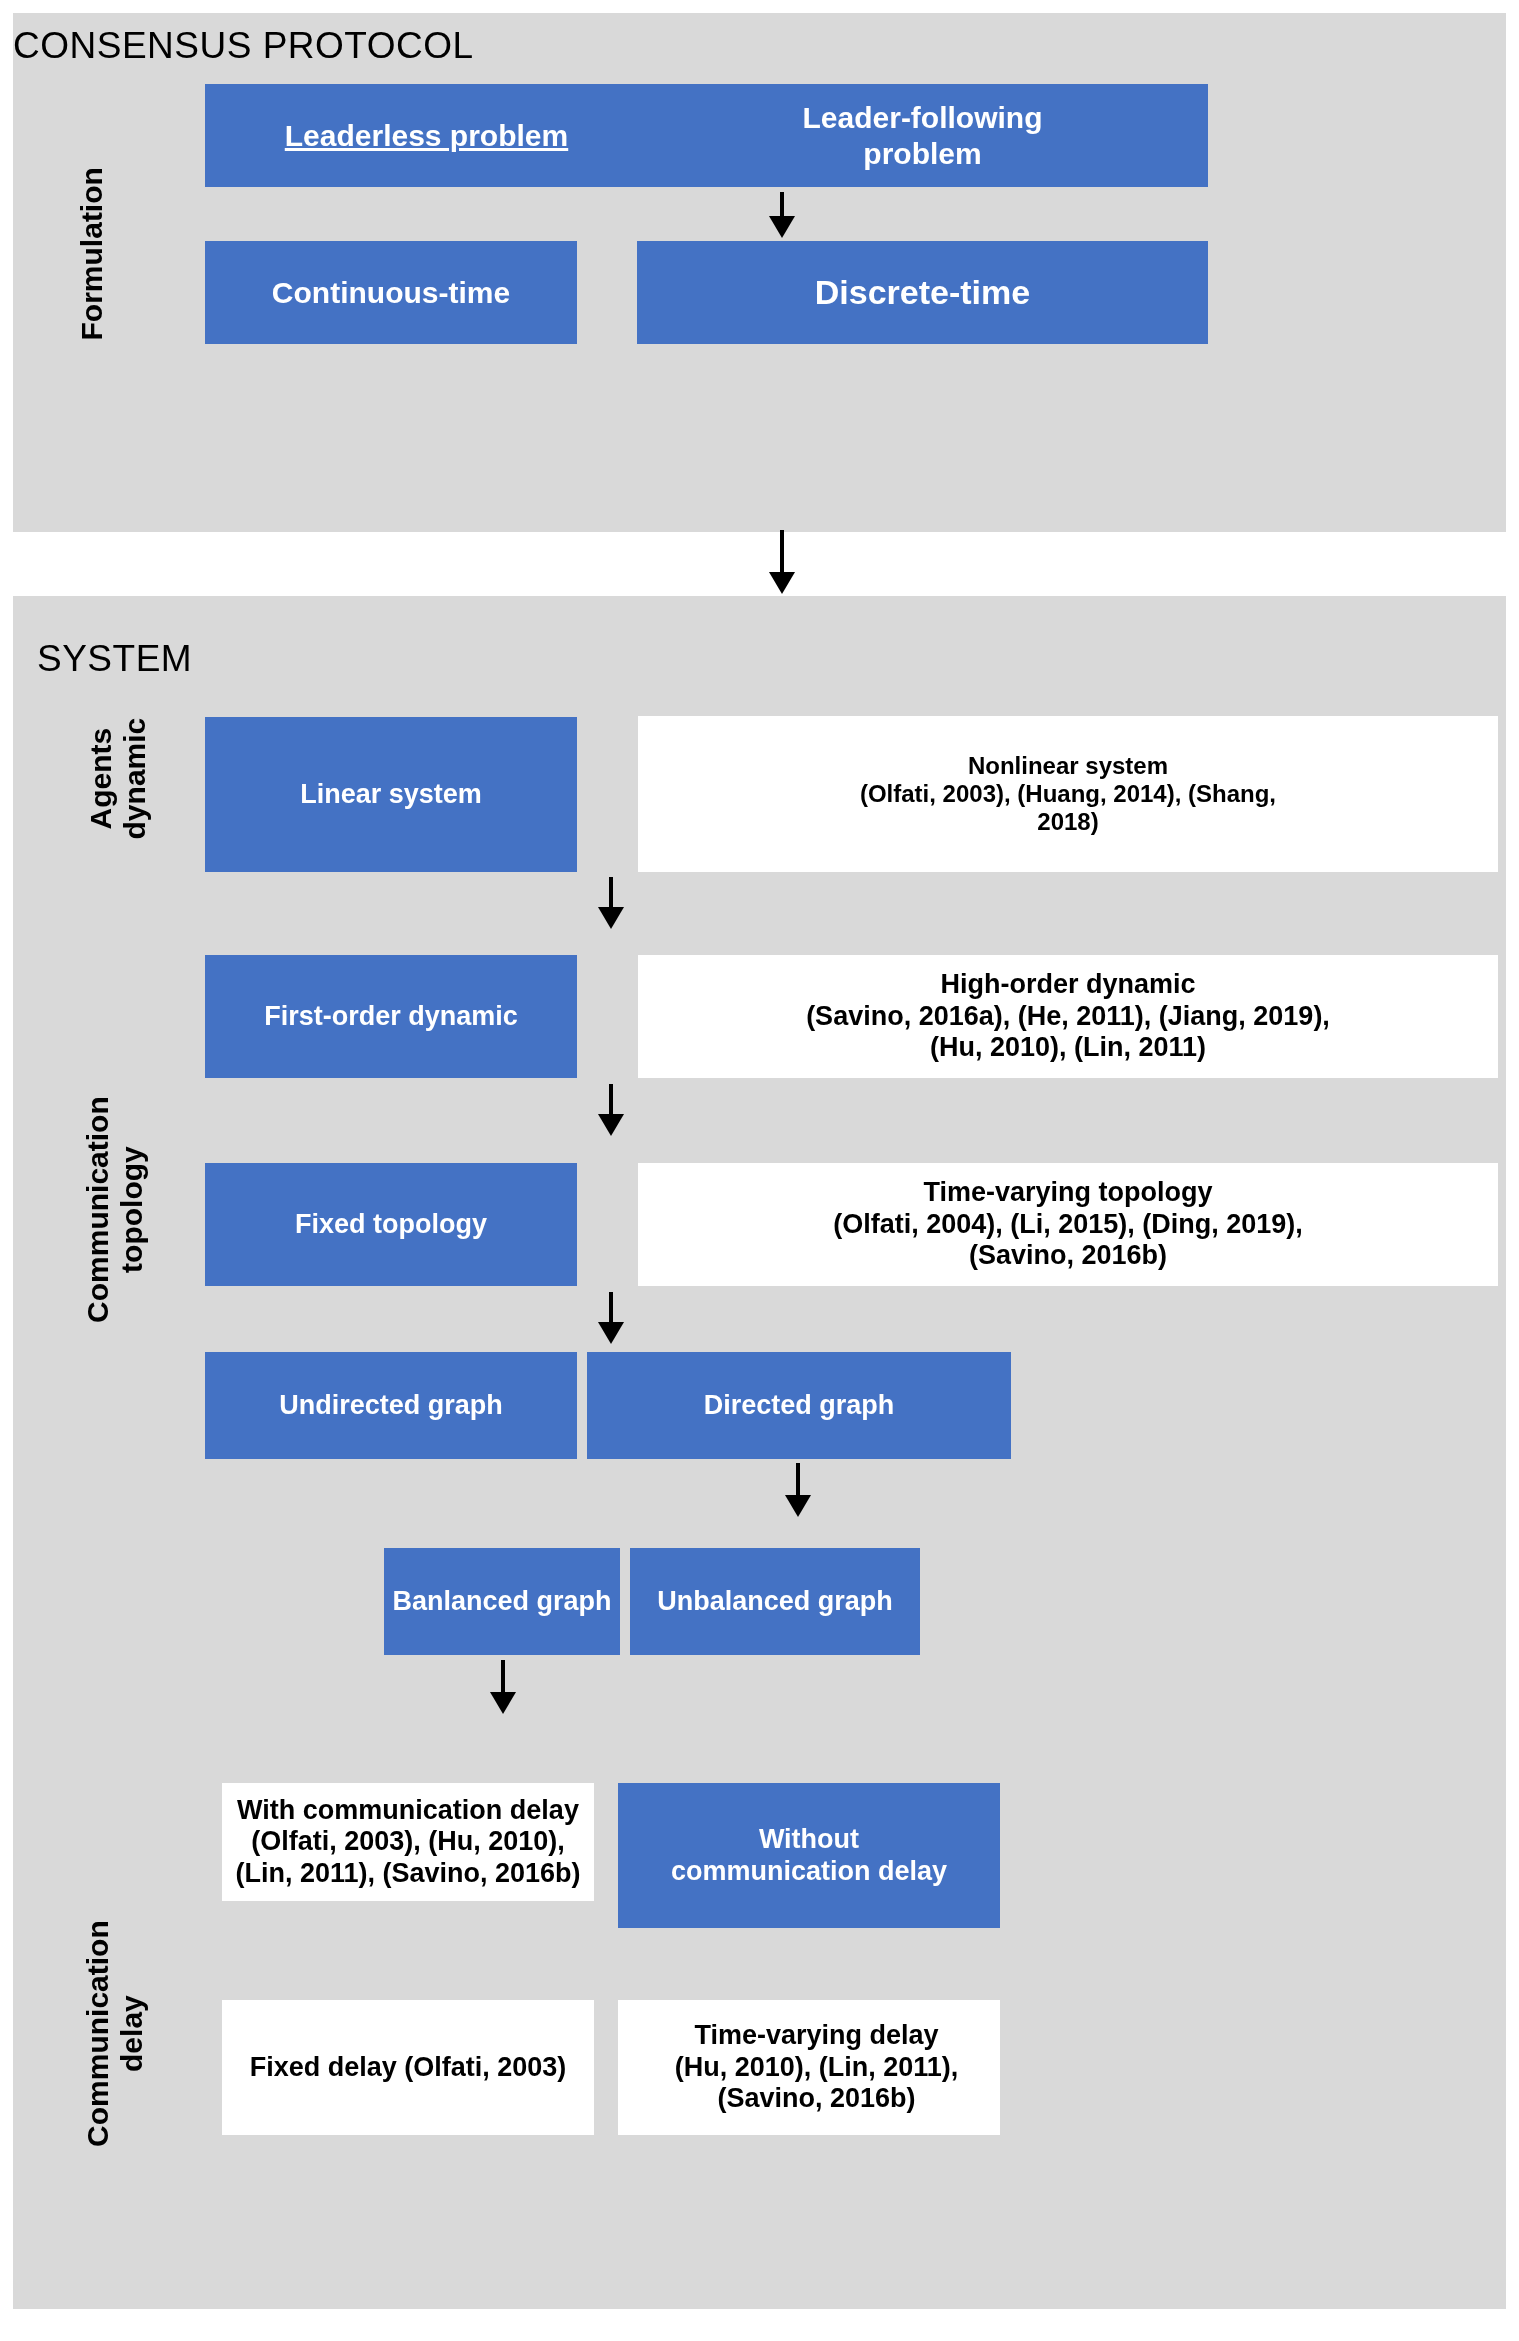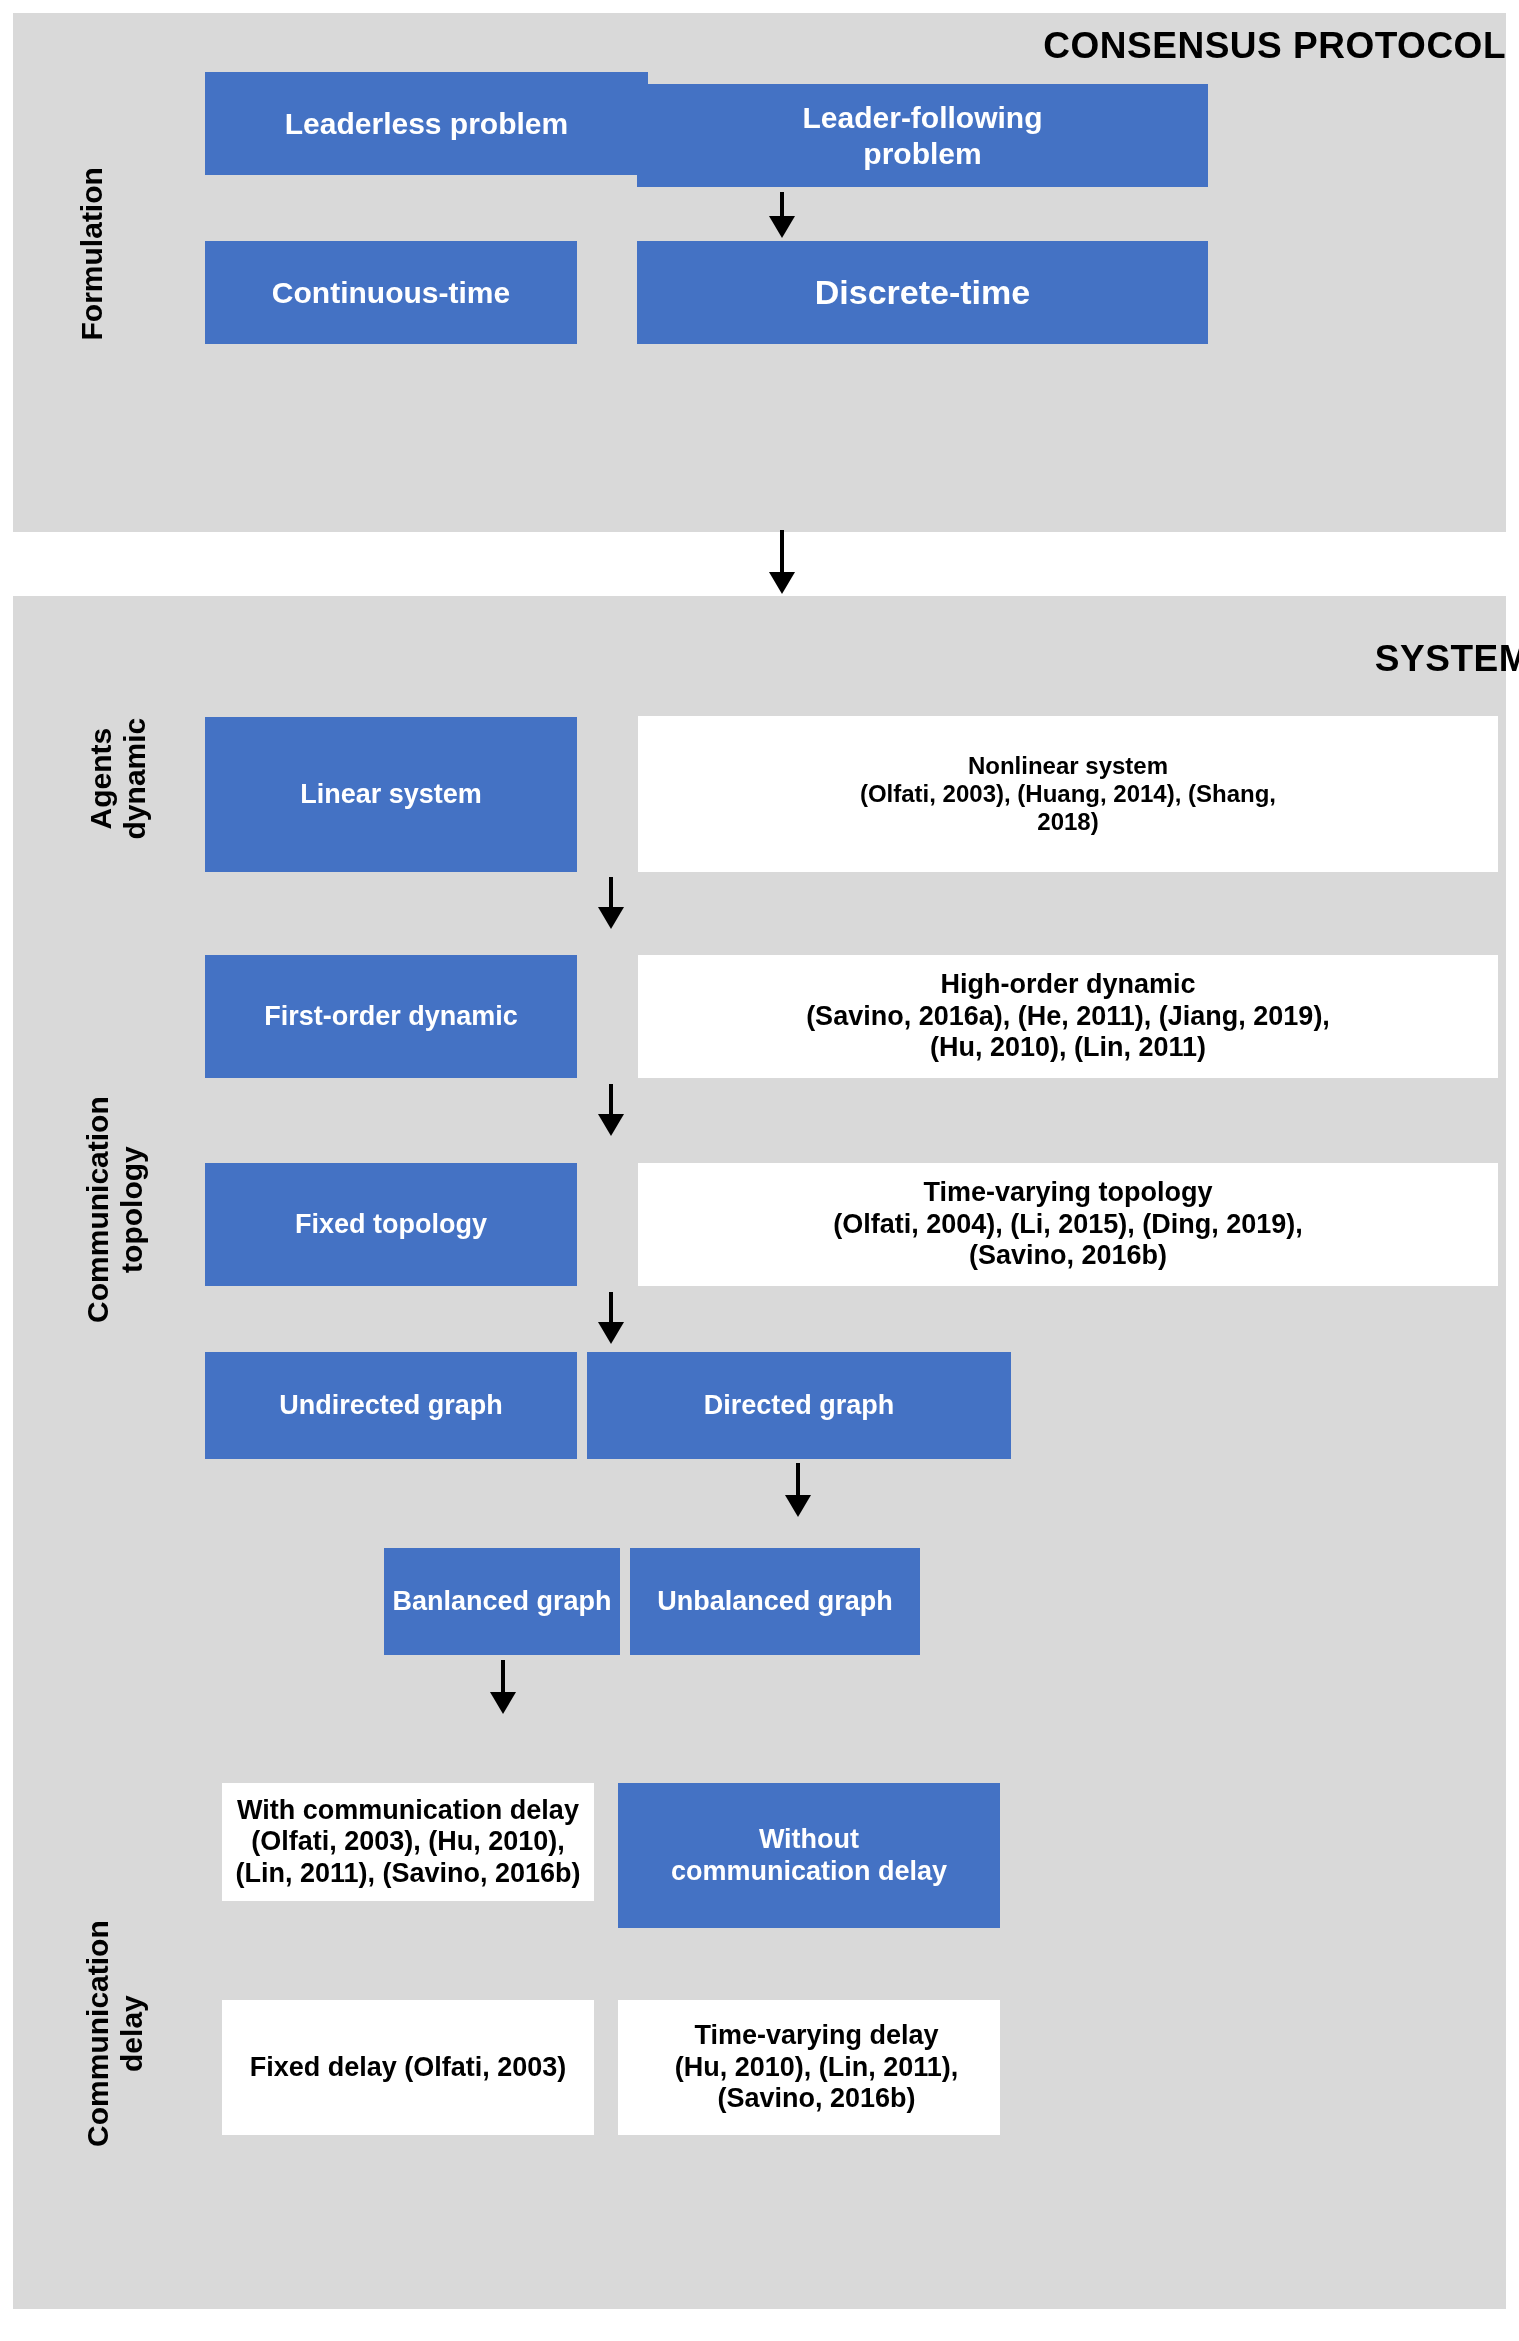--- a/index.html
+++ b/index.html
@@ -24,22 +24,22 @@
     position: absolute;
     background: #D9D9D9;
   }
   #panel-formulation { left: 13px;  top: 13px;   width: 1493px; height: 519px; }
   #panel-system      { left: 13px;  top: 596px;  width: 1493px; height: 1713px; }
 
   
   .section-title {
     position: absolute;
     width: 100%;
-    text-align: right;
-    font-weight: bold;
+    text-align: left;
+    font-weight: normal;
     color: #000000;
     letter-spacing: 0.5px;
   }
   #title-consensus { top: 12px; font-size: 37px; }
   #title-system    { top: 42px; font-size: 37px; margin-left: 24px; }
 
   
   .side-label {
     position: absolute;
     transform-origin: 50% 50%;
@@ -96,21 +96,21 @@
 <body>
 
 <div id="canvas">
 
   <div class="panel" id="panel-formulation">
     <div class="section-title" id="title-consensus">CONSENSUS PROTOCOL</div>
   </div>
 
   <div class="side-label" style="left:-28px; top:237px; width:240px;">Formulation</div>
 
-  <div class="box blue" style="left:205px; top:72px; width:443px; height:103px; font-size:30px;">
+  <div class="box blue" style="left:205px; top:84px; width:443px; height:103px; font-size:30px;text-decoration:underline;">
     <span class="lbl">Leaderless problem</span>
   </div>
 
   <div class="box blue" style="left:637px; top:84px; width:571px; height:103px; font-size:30px;">
     <span class="lbl">Leader-following
 problem</span>
   </div>
 
   <div class="arrow" style="left:782px; top:192px; height:46px;">
     <div class="shaft" style="height:26px;"></div>

